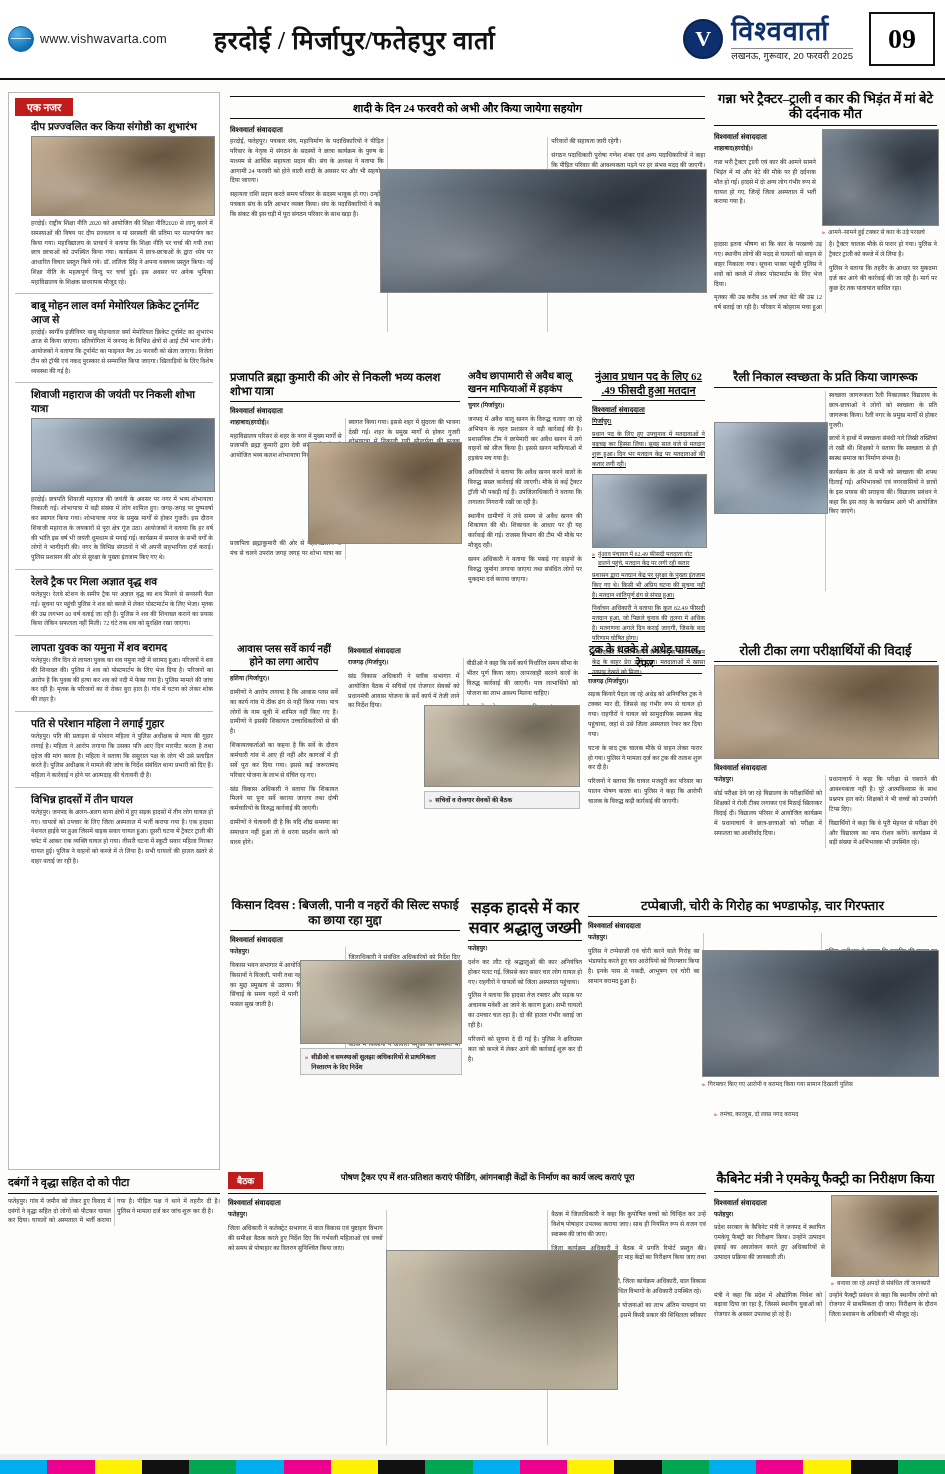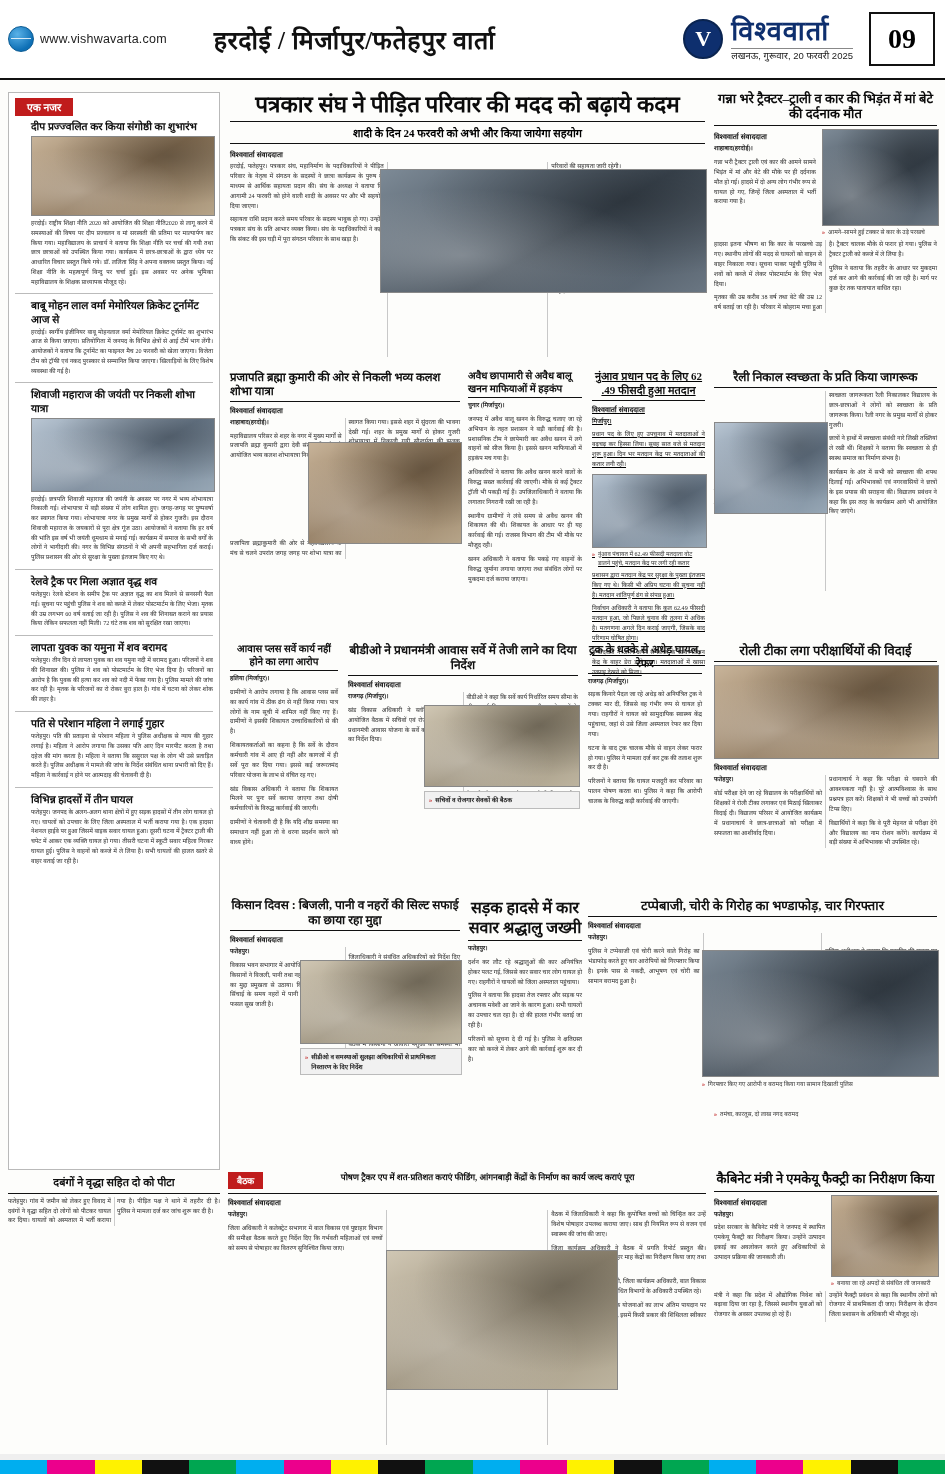--- a/index.html
+++ b/index.html
@@ -169,27 +169,26 @@
     </div>
     <div class="rail-sep"></div>
 
     <div class="rail-item">
       <div class="rail-hd">विभिन्न हादसों में तीन घायल</div>
       <div class="rail-body">फतेहपुर। जनपद के अलग-अलग थाना क्षेत्रों में हुए सड़क हादसों में तीन लोग घायल हो गए। घायलों को उपचार के लिए जिला अस्पताल में भर्ती कराया गया है। एक हादसा नेशनल हाईवे पर हुआ जिसमें बाइक सवार घायल हुआ। दूसरी घटना में ट्रैक्टर ट्राली की चपेट में आकर एक व्यक्ति घायल हो गया। तीसरी घटना में स्कूटी सवार महिला गिरकर घायल हुई। पुलिस ने वाहनों को कब्जे में ले लिया है। सभी घायलों की हालत खतरे से बाहर बताई जा रही है।</div>
     </div>
   </div>
 
   <div style="position:absolute;left:8px;top:1176px;width:212px;">
-    <div class="rail-hd" style="text-align:center;font-size:11px;">दबंगों ने वृद्धा सहित दो को पीटा</div>
+    <div class="rail-hd" style="font-size:11px;">दबंगों ने वृद्धा सहित दो को पीटा</div>
     <div class="hairline" style="margin:3px 0;"></div>
     <div class="rail-body" style="column-count:2;column-gap:6px;column-rule:1px solid #ccc;">फतेहपुर। गांव में जमीन को लेकर हुए विवाद में दबंगों ने वृद्धा सहित दो लोगों को पीटकर घायल कर दिया। घायलों को अस्पताल में भर्ती कराया गया है। पीड़ित पक्ष ने थाने में तहरीर दी है। पुलिस ने मामला दर्ज कर जांच शुरू कर दी है।</div>
   </div>
 
   <div class="lead">
-    <div class="hl lead-hl">पत्रकार संघ ने पीड़ित परिवार की मदद को बढ़ाये कदम</div>
     <div class="lead-sub">शादी के दिन 24 फरवरी को अभी और किया जायेगा सहयोग</div>
     <div class="byline">विश्ववार्ता संवाददाता</div>
 
     <div class="photo dark" style="position:absolute;left:150px;top:77px;width:325px;height:122px;"></div>
 
     <div class="body-text cols3" style="height:195px;">
       <p style="margin:0 0 4px;">हरदोई, फतेहपुर। पत्रकार संघ, महानिर्माण के पदाधिकारियों ने पीड़ित परिवार के नेतृत्व में संगठन के सदस्यों ने छात्रा कार्यक्रम के पुरुष के माध्यम से आर्थिक सहायता प्रदान की। संघ के अध्यक्ष ने बताया कि आगामी 24 फरवरी को होने वाली शादी के अवसर पर और भी सहयोग दिया जाएगा।</p>
       <p style="margin:0 0 4px;">सहायता राशि प्रदान करते समय परिवार के सदस्य भावुक हो गए। उन्होंने पत्रकार संघ के प्रति आभार व्यक्त किया। संघ के पदाधिकारियों ने कहा कि संकट की इस घड़ी में पूरा संगठन परिवार के साथ खड़ा है।</p>
       <div style="height:122px;"></div>
       <p style="margin:0 0 4px;">इस अवसर पर उपस्थित अन्य गणमान्य लोगों ने भी यथासंभव सहयोग का आश्वासन दिया। संघ के वरिष्ठ सदस्यों ने कहा कि समाज के प्रत्येक वर्ग को जरूरतमंदों की मदद के लिए आगे आना चाहिए।</p>
@@ -250,21 +249,20 @@
     <div class="body-text">
       <p style="margin:0 0 4px;"><b>हलिया (मिर्जापुर)।</b></p>
       <p style="margin:0 0 4px;">ग्रामीणों ने आरोप लगाया है कि आवास प्लस सर्वे का कार्य गांव में ठीक ढंग से नहीं किया गया। पात्र लोगों के नाम सूची में शामिल नहीं किए गए हैं। ग्रामीणों ने इसकी शिकायत उच्चाधिकारियों से की है।</p>
       <p style="margin:0 0 4px;">शिकायतकर्ताओं का कहना है कि सर्वे के दौरान कर्मचारी गांव में आए ही नहीं और कागजों में ही सर्वे पूरा कर दिया गया। इससे कई जरूरतमंद परिवार योजना के लाभ से वंचित रह गए।</p>
       <p style="margin:0 0 4px;">खंड विकास अधिकारी ने बताया कि शिकायत मिलने पर पुनः सर्वे कराया जाएगा तथा दोषी कर्मचारियों के विरुद्ध कार्रवाई की जाएगी।</p>
       <p style="margin:0;">ग्रामीणों ने चेतावनी दी है कि यदि शीघ्र समस्या का समाधान नहीं हुआ तो वे धरना प्रदर्शन करने को बाध्य होंगे।</p>
     </div>
   </div>
 
   <div style="position:absolute;left:348px;top:643px;width:230px;">
-    <div class="sec-title" style="font-size:12px;text-align:center;">बीडीओ ने प्रधानमंत्री आवास सर्वे में तेजी लाने का दिया निर्देश</div>
     <div class="byline">विश्ववार्ता संवाददाता</div>
     <div class="photo indoor" style="position:absolute;left:76px;top:62px;width:154px;height:80px;"></div>
     <div class="body-text cols2">
       <p style="margin:0 0 4px;"><b>राजगढ़ (मिर्जापुर)।</b></p>
       <p style="margin:0 0 4px;">खंड विकास अधिकारी ने ब्लॉक सभागार में आयोजित बैठक में सचिवों एवं रोजगार सेवकों को प्रधानमंत्री आवास योजना के सर्वे कार्य में तेजी लाने का निर्देश दिया।</p>
       <div style="height:52px;"></div>
       <p style="margin:0 0 4px;">बीडीओ ने कहा कि सर्वे कार्य निर्धारित समय सीमा के भीतर पूर्ण किया जाए। लापरवाही बरतने वालों के विरुद्ध कार्रवाई की जाएगी। पात्र लाभार्थियों को योजना का लाभ अवश्य मिलना चाहिए।</p>
       <p style="margin:0 0 4px;">बैठक में मनरेगा, स्वच्छ भारत मिशन, पंचायत भवन निर्माण सहित विभिन्न योजनाओं की समीक्षा की गई। अधिकारियों ने प्रगति रिपोर्ट प्रस्तुत की।</p>
       <p style="margin:0;">बैठक में सभी ग्राम पंचायत सचिव, रोजगार सेवक एवं तकनीकी सहायक उपस्थित रहे। अंत में बीडीओ ने सभी को लक्ष्य समय से पूरा करने की हिदायत दी।</p>
     </div>

